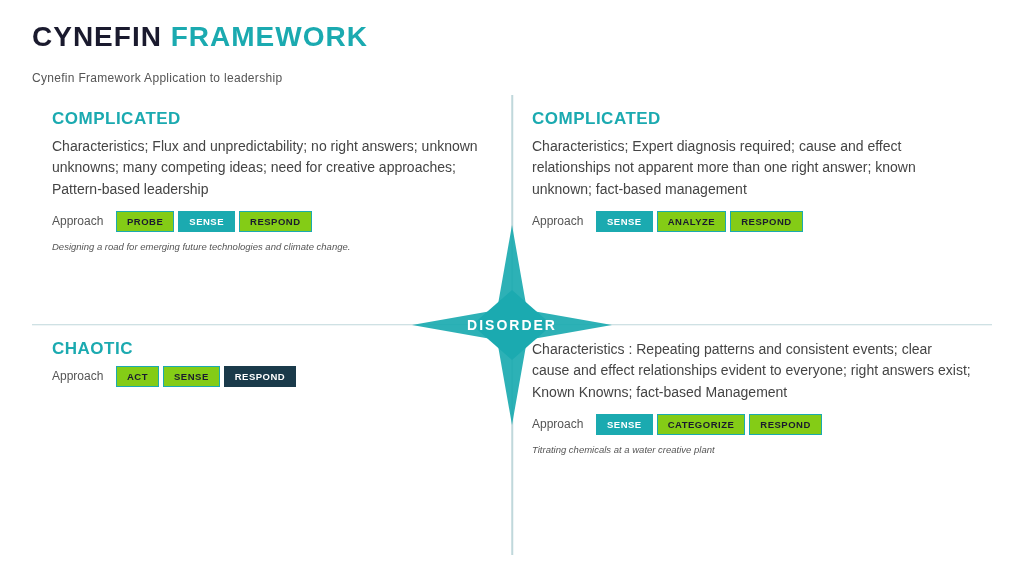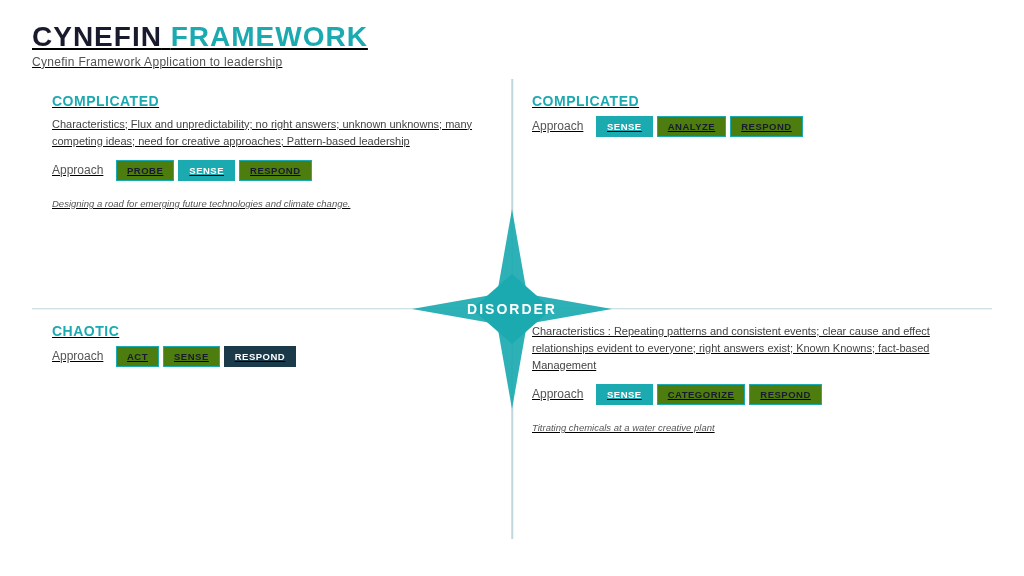--- a/index.html
+++ b/index.html
@@ -11,21 +11,20 @@
       overflow: hidden;
       position: relative;
     }
 
     .page {
       width: 1024px;
       height: 576px;
       background: #fff;
       position: relative;
       padding: 22px 32px 16px 32px;
-      text-decoration: underline;
     }
 
     
     .header {
       margin-bottom: 10px;
     }
     .header-title {
       font-size: 28px;
       font-weight: 900;
       letter-spacing: 1px;
@@ -33,21 +32,21 @@
     }
     .header-title .cynefin {
       color: #1a1a2e;
     }
     .header-title .framework {
       color: #1baab0;
     }
     .header-subtitle {
       font-size: 12px;
       color: #555;
-      margin-top: 2px;
+      margin-top: 18px;
       letter-spacing: 0.3px;
     }
 
     
     .content-grid {
       display: grid;
       grid-template-columns: 1fr 1fr;
       grid-template-rows: 1fr 1fr;
       width: 100%;
       height: 460px;
@@ -77,30 +76,30 @@
     }
 
     
     .quadrant {
       padding: 14px 20px 10px 20px;
       position: relative;
       z-index: 1;
     }
 
     .quadrant-title {
-      font-size: 14px;
+      font-size: 17px;
       font-weight: 900;
       color: #1baab0;
       letter-spacing: 0.5px;
       margin-bottom: 7px;
       text-transform: uppercase;
     }
 
     .quadrant-desc {
-      font-size: 11px;
+      font-size: 14px;
       color: #444;
       line-height: 1.55;
       margin-bottom: 10px;
     }
 
     .approach-row {
       display: flex;
       align-items: center;
       margin-bottom: 8px;
       gap: 4px;
@@ -113,21 +112,21 @@
       min-width: 52px;
       flex-shrink: 0;
     }
 
     .approach-btn {
       padding: 4px 10px;
       font-size: 9.5px;
       font-weight: 600;
       letter-spacing: 0.5px;
       border: 1.5px solid #1baab0;
-      background: #4d7c0f;
+      background: #84cc16;
       color: #1a1a2e;
       text-transform: uppercase;
       white-space: nowrap;
     }
 
     .approach-btn.active {
       background: #1baab0;
       color: #fff;
       border-color: #1baab0;
     }
@@ -135,21 +134,21 @@
     .approach-btn.dark-active {
       background: #1a3a4a;
       color: #fff;
       border-color: #1a3a4a;
     }
 
     .quadrant-example {
       font-size: 9.5px;
       color: #555;
       font-style: italic;
-      margin-top: 16px;
+      margin-top: 8px;
       line-height: 1.4;
     }
 
     
     .center-shape {
       position: absolute;
       left: 50%;
       top: 50%;
       transform: translate(-50%, -50%);
       z-index: 10;
@@ -216,20 +215,21 @@
         <span class="approach-label">Approach</span>
         <button class="approach-btn">PROBE</button>
         <button class="approach-btn active">SENSE</button>
         <button class="approach-btn">RESPOND</button>
       </div>
       <div class="quadrant-example">Designing a road for emerging future technologies and climate change.</div>
     </div>
 
     <div class="quadrant">
       <div class="quadrant-title">COMPLICATED</div>
+      <div class="quadrant-desc">Characteristics; Expert diagnosis required; cause and effect relationships not apparent more than one right answer; known unknown; fact-based management</div>
       <div class="approach-row">
         <span class="approach-label">Approach</span>
         <button class="approach-btn active">SENSE</button>
         <button class="approach-btn">ANALYZE</button>
         <button class="approach-btn">RESPOND</button>
       </div>
     </div>
 
     <div class="quadrant">
       <div class="quadrant-title">CHAOTIC</div>

